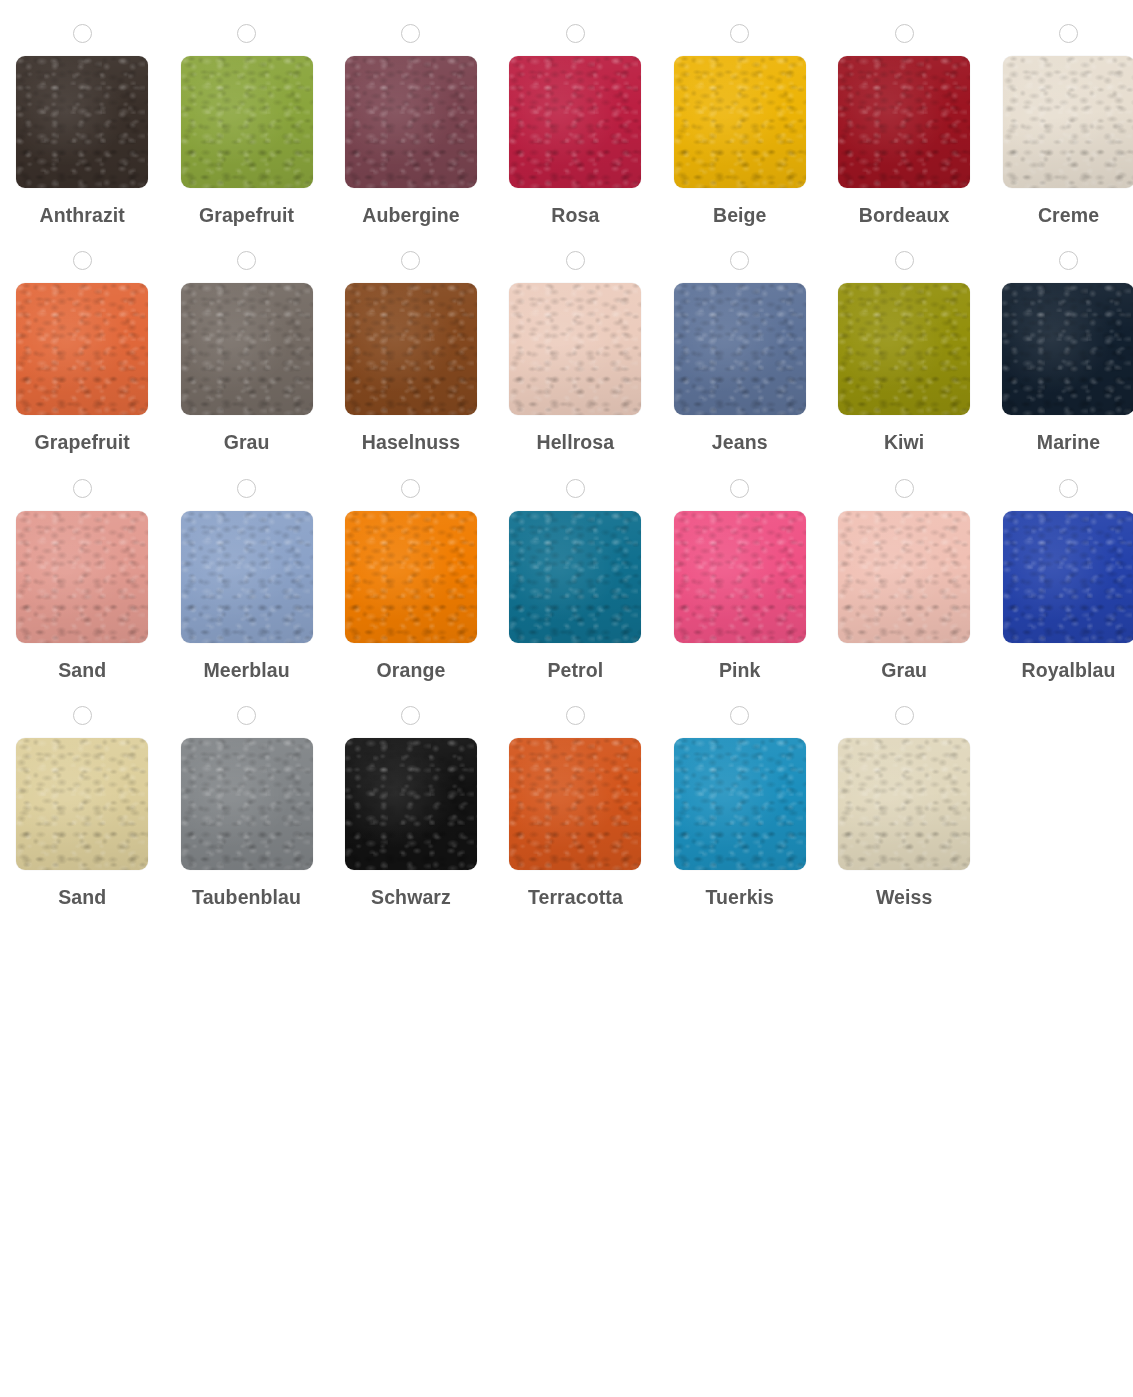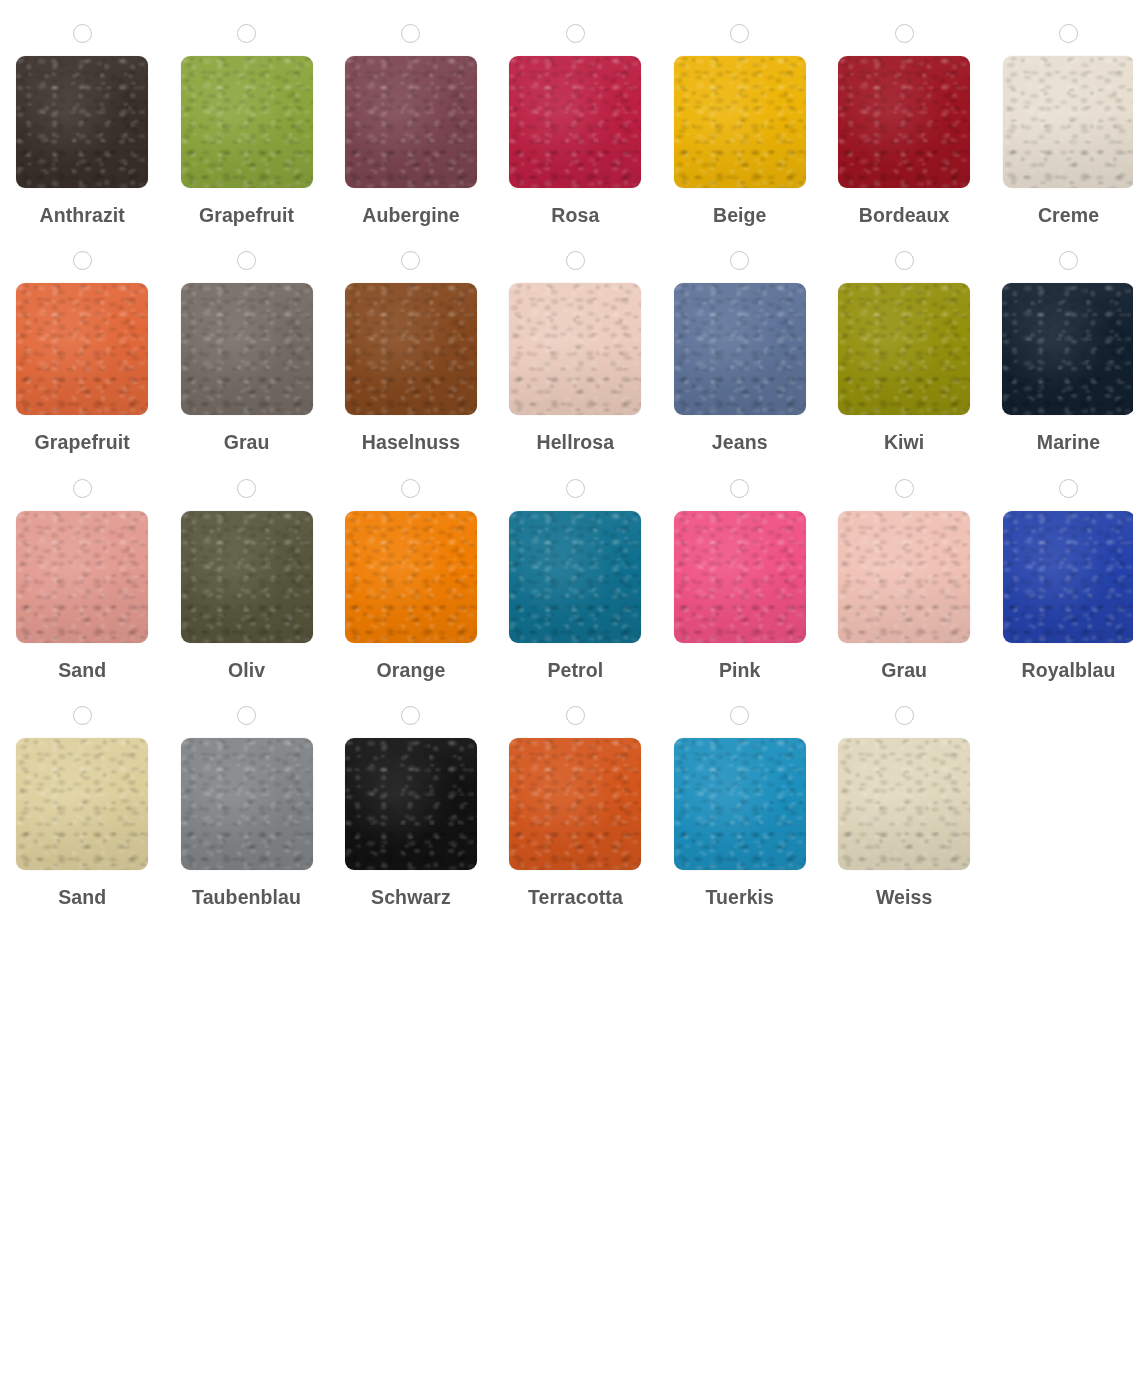--- a/index.html
+++ b/index.html
@@ -217,26 +217,26 @@
       <div class="swatch-tile" style="background-color: rgb(18, 32, 47); background-position: 22px 8px;"></div>
       <div class="swatch-label">Marine</div>
     </div>
     <div class="swatch-cell col-2">
       <div class="radio-wrap">
         <span class="radio-dot" role="radio" aria-checked="false"></span>
       </div>
       <div class="swatch-tile" style="background-color: rgb(226, 154, 144); background-position: 35px 15px;"></div>
       <div class="swatch-label">Sand</div>
     </div>
-    <div class="swatch-cell col-4">
-      <div class="radio-wrap">
-        <span class="radio-dot" role="radio" aria-checked="false"></span>
-      </div>
-      <div class="swatch-tile" style="background-color: rgb(86, 86, 60); background-position: 21px 29px;"></div>
-      <div class="swatch-label">Oliv</div>
+    <div class="swatch-cell col-3">
+      <div class="radio-wrap">
+        <span class="radio-dot" role="radio" aria-checked="false"></span>
+      </div>
+      <div class="swatch-tile" style="background-color: rgb(139, 162, 200); background-position: 8px 22px;"></div>
+      <div class="swatch-label">Meerblau</div>
     </div>
     <div class="swatch-cell col-5">
       <div class="radio-wrap">
         <span class="radio-dot" role="radio" aria-checked="false"></span>
       </div>
       <div class="swatch-tile" style="background-color: rgb(240, 124, 0); background-position: 34px 6px;"></div>
       <div class="swatch-label">Orange</div>
     </div>
     <div class="swatch-cell col-6">
       <div class="radio-wrap">

